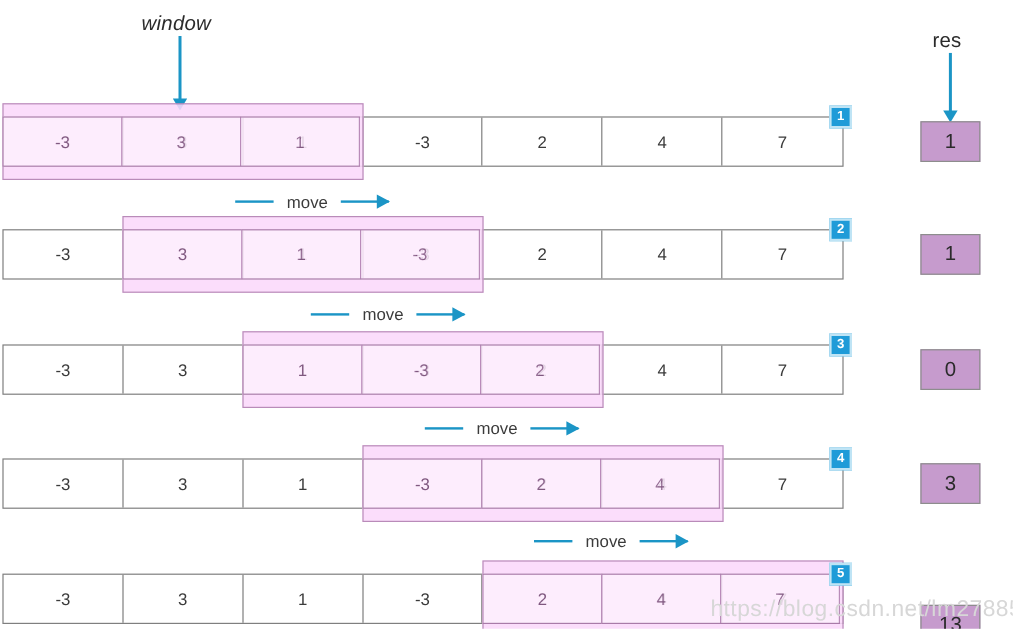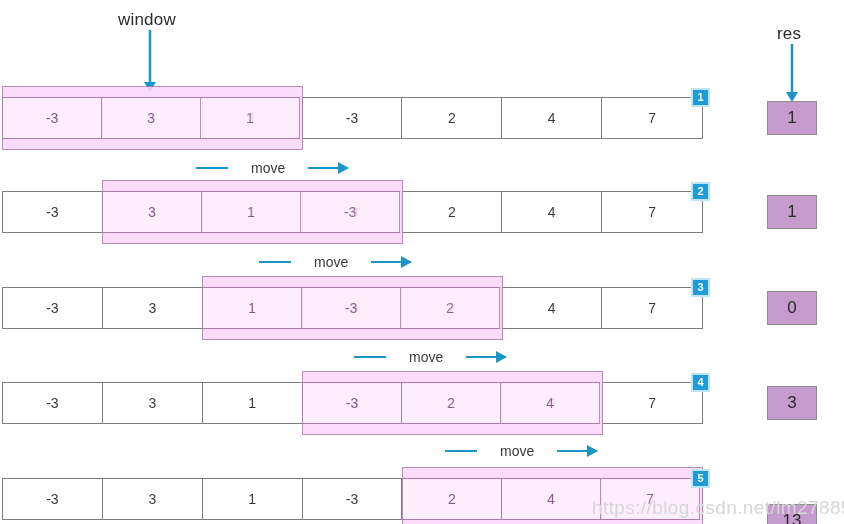--- a/index.html
+++ b/index.html
@@ -113,21 +113,21 @@
     justify-content: center;
     line-height: 1;
   }
 
   
   .move-anno {
     position: absolute;
     height: 20px;
     display: flex;
     align-items: center;
-    gap: 12px;
+    gap: 0;
   }
   .move-anno .m-line {
     width: 32px;
     height: 2px;
     background: #1b95c6;
   }
   .move-anno .m-text {
     font-size: 14px;
     color: #3b3b3b;
     padding: 0 11px;
@@ -173,21 +173,21 @@
     color: #d7d7d7;
     white-space: nowrap;
     letter-spacing: 0.4px;
     pointer-events: none;
   }
 </style>
 </head>
 <body>
 
 <div id="canvas">
-    <div class="anno-label" style="left: 118px; top: 10px;">window</div>
+    <div class="anno-label" style="left: 118px; top: 10px; font-style: italic;">window</div>
     <div class="down-arrow" style="left: 142px; top: 30px; width: 16px; height: 62px;"><svg width="16" height="62" viewBox="0 0 16 62">
         <line x1="8" y1="0" x2="8" y2="53" stroke="#1b95c6" stroke-width="2.5"></line>
         <polygon points="8,62 2,52 14,52" fill="#1b95c6"></polygon>
       </svg></div>
     <div class="anno-label" style="left: 777px; top: 24px;">res</div>
     <div class="down-arrow" style="left: 784px; top: 44px; width: 16px; height: 58px;"><svg width="16" height="58" viewBox="0 0 16 58">
         <line x1="8" y1="0" x2="8" y2="49" stroke="#1b95c6" stroke-width="2.5"></line>
         <polygon points="8,58 2,48 14,48" fill="#1b95c6"></polygon>
       </svg></div>
     <div class="array-row" style="left: 0px; top: 97px; width: 844px;">

